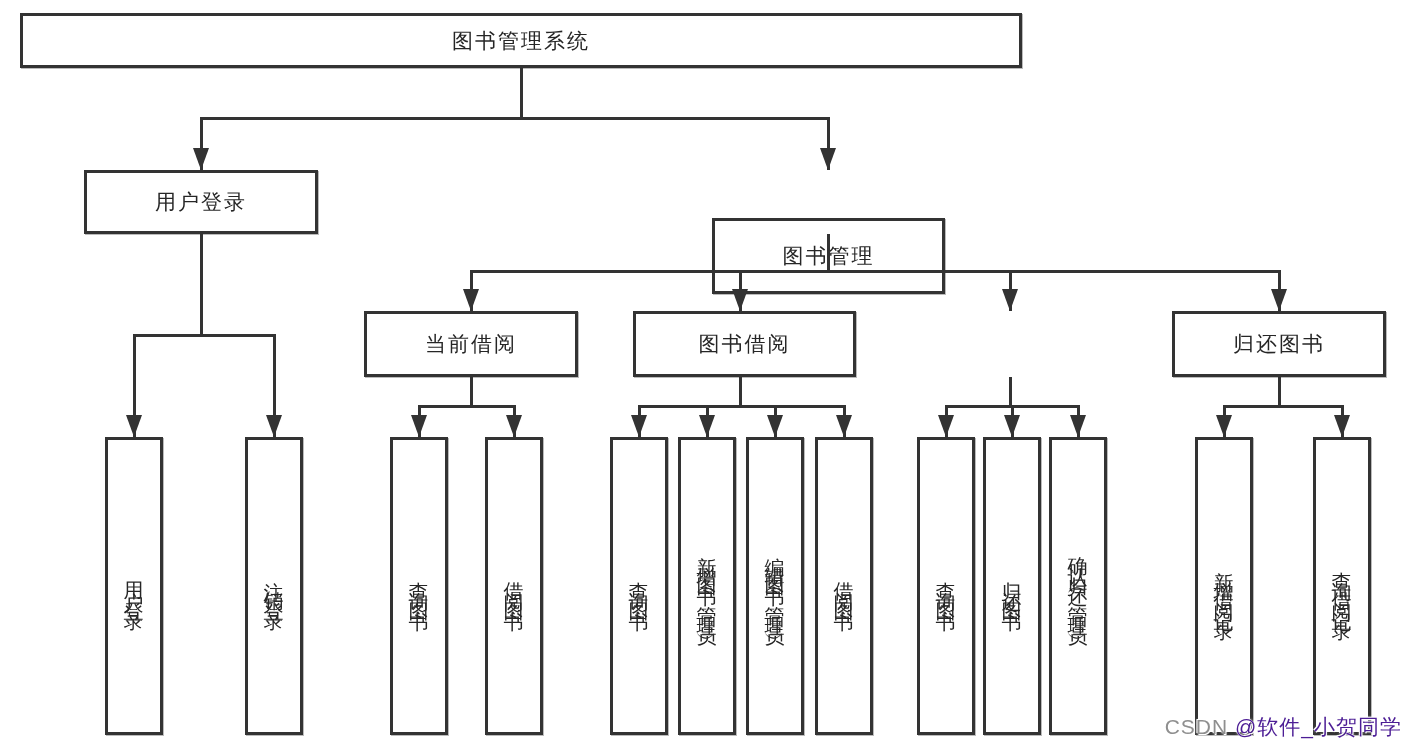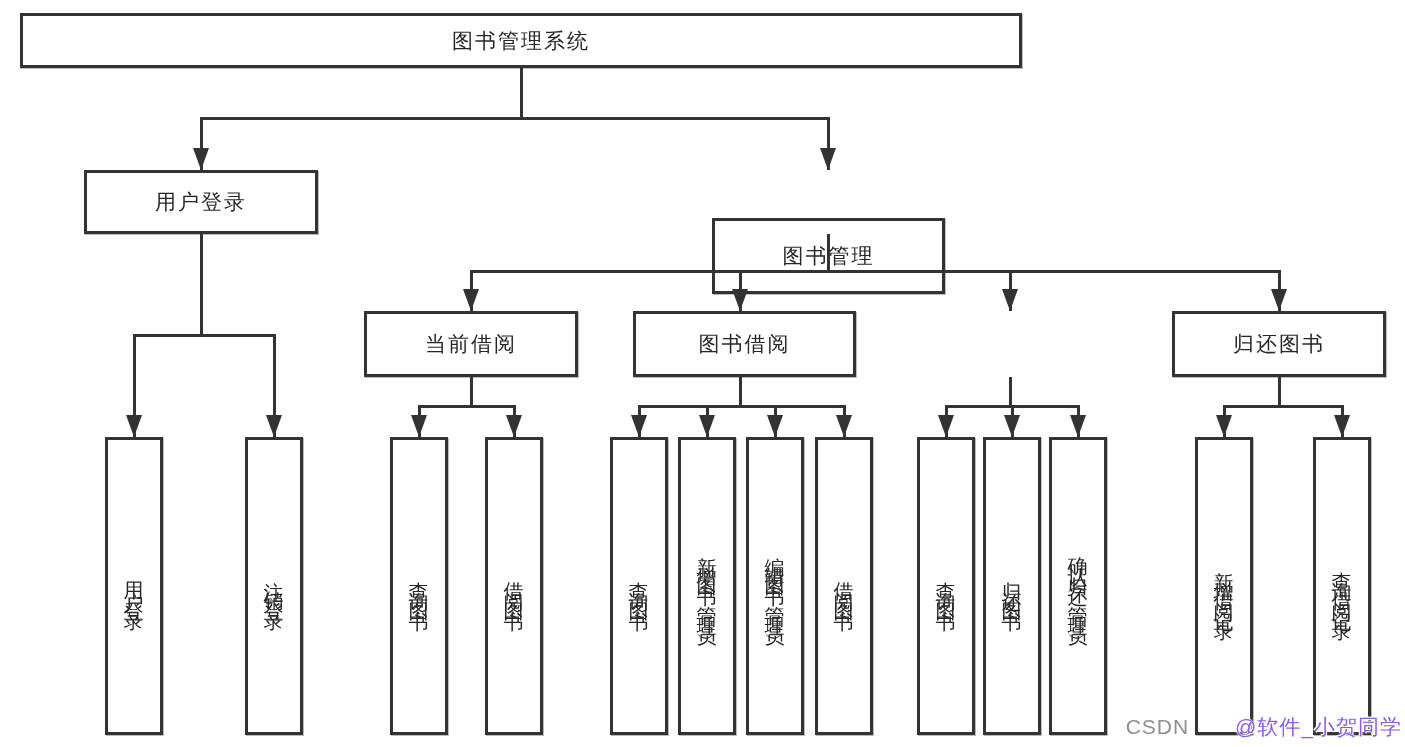--- a/index.html
+++ b/index.html
@@ -55,21 +55,21 @@
   .watermark {
     position: absolute;
     top: 713px;
     right: 3px;
     font-size: 21px;
     letter-spacing: 1px;
     white-space: nowrap;
     text-shadow: 0 0 3px #ffffff, 1px 1px 0 #ffffff, -1px -1px 0 #ffffff;
   }
   .wm-prefix { color: #8f8f8f; }
-  .wm-handle { color: #8b5cf6; margin-left: 39px; }
+  .wm-handle { color: #4c1d95; }
 </style>
 </head>
 <body>
 
 <div id="canvas">
 
   <div class="box" style="left:20px; top:13px; width:1002px; height:55px;">
     <span>图书管理系统</span>
   </div>
 

